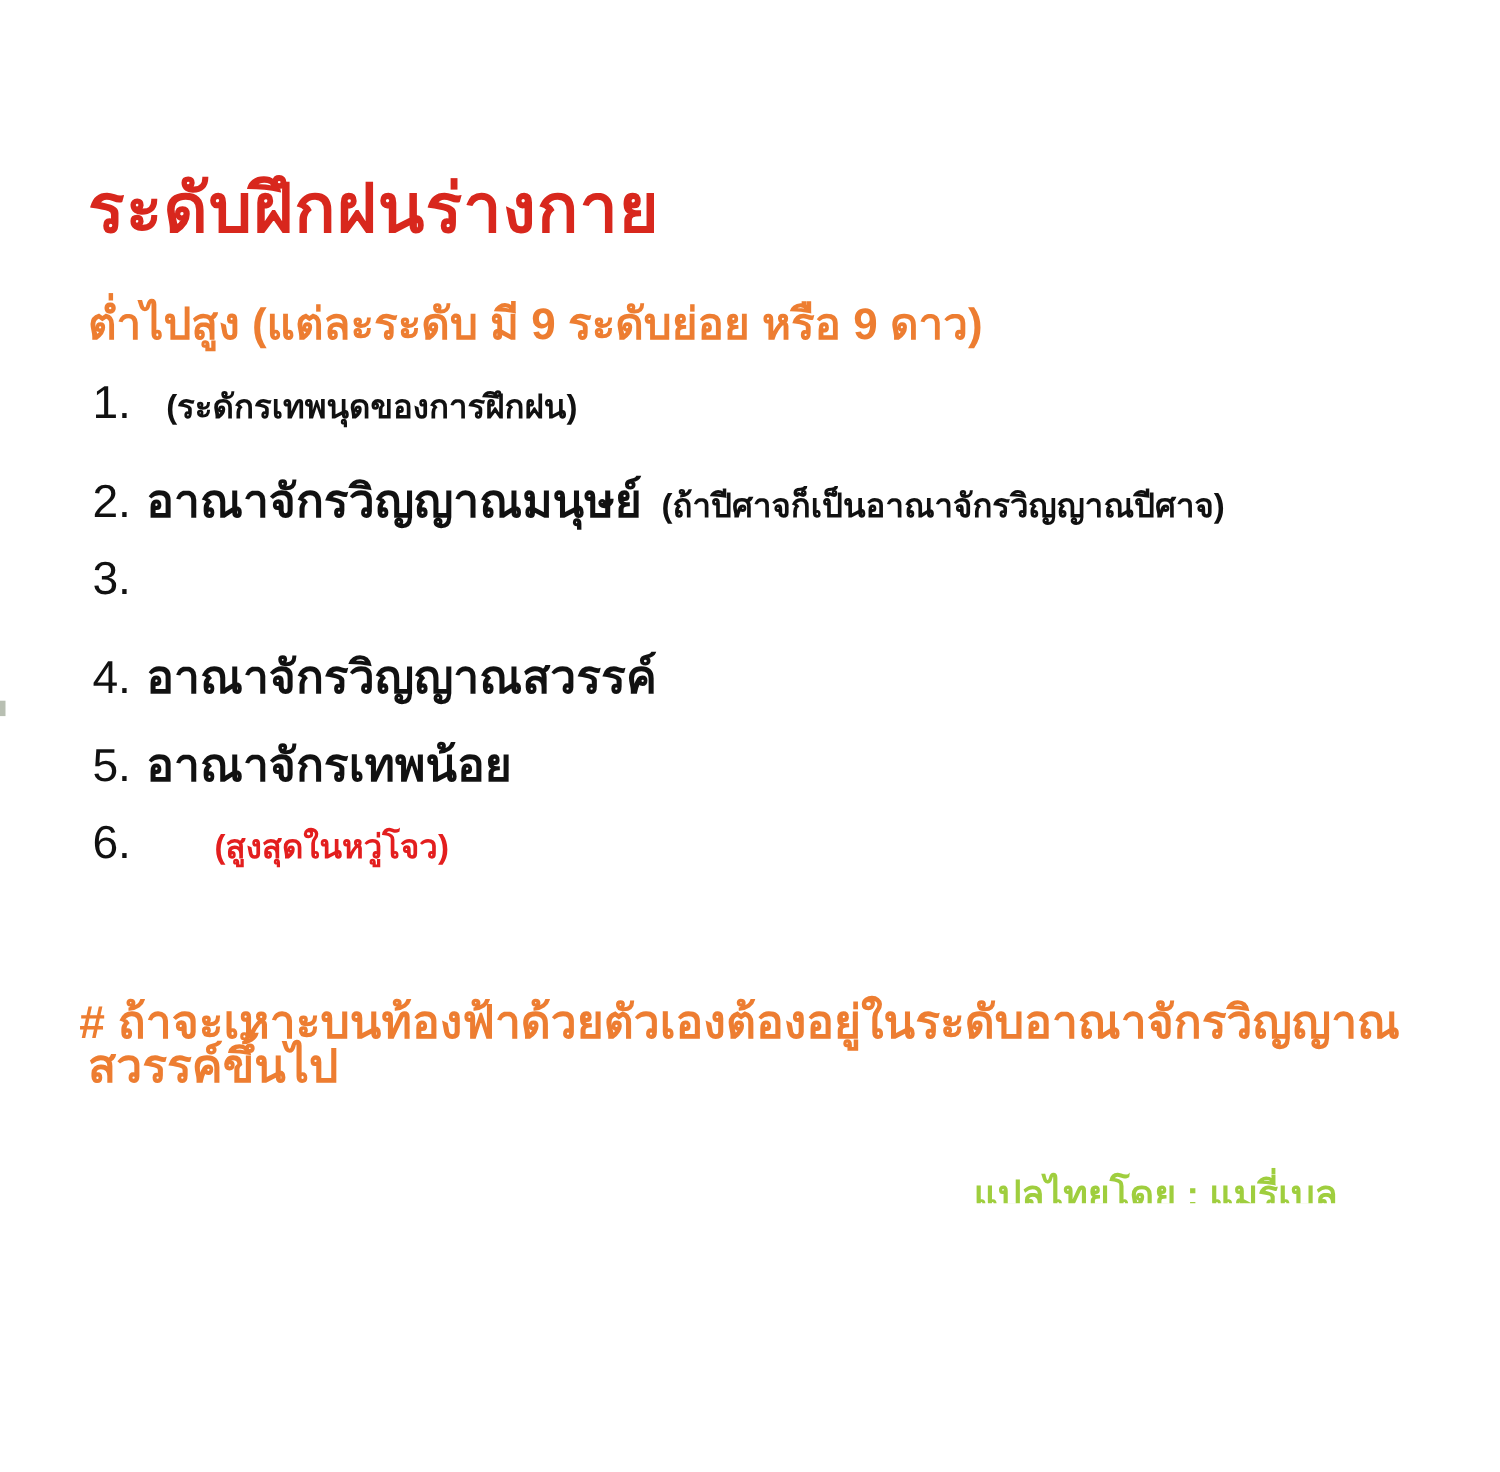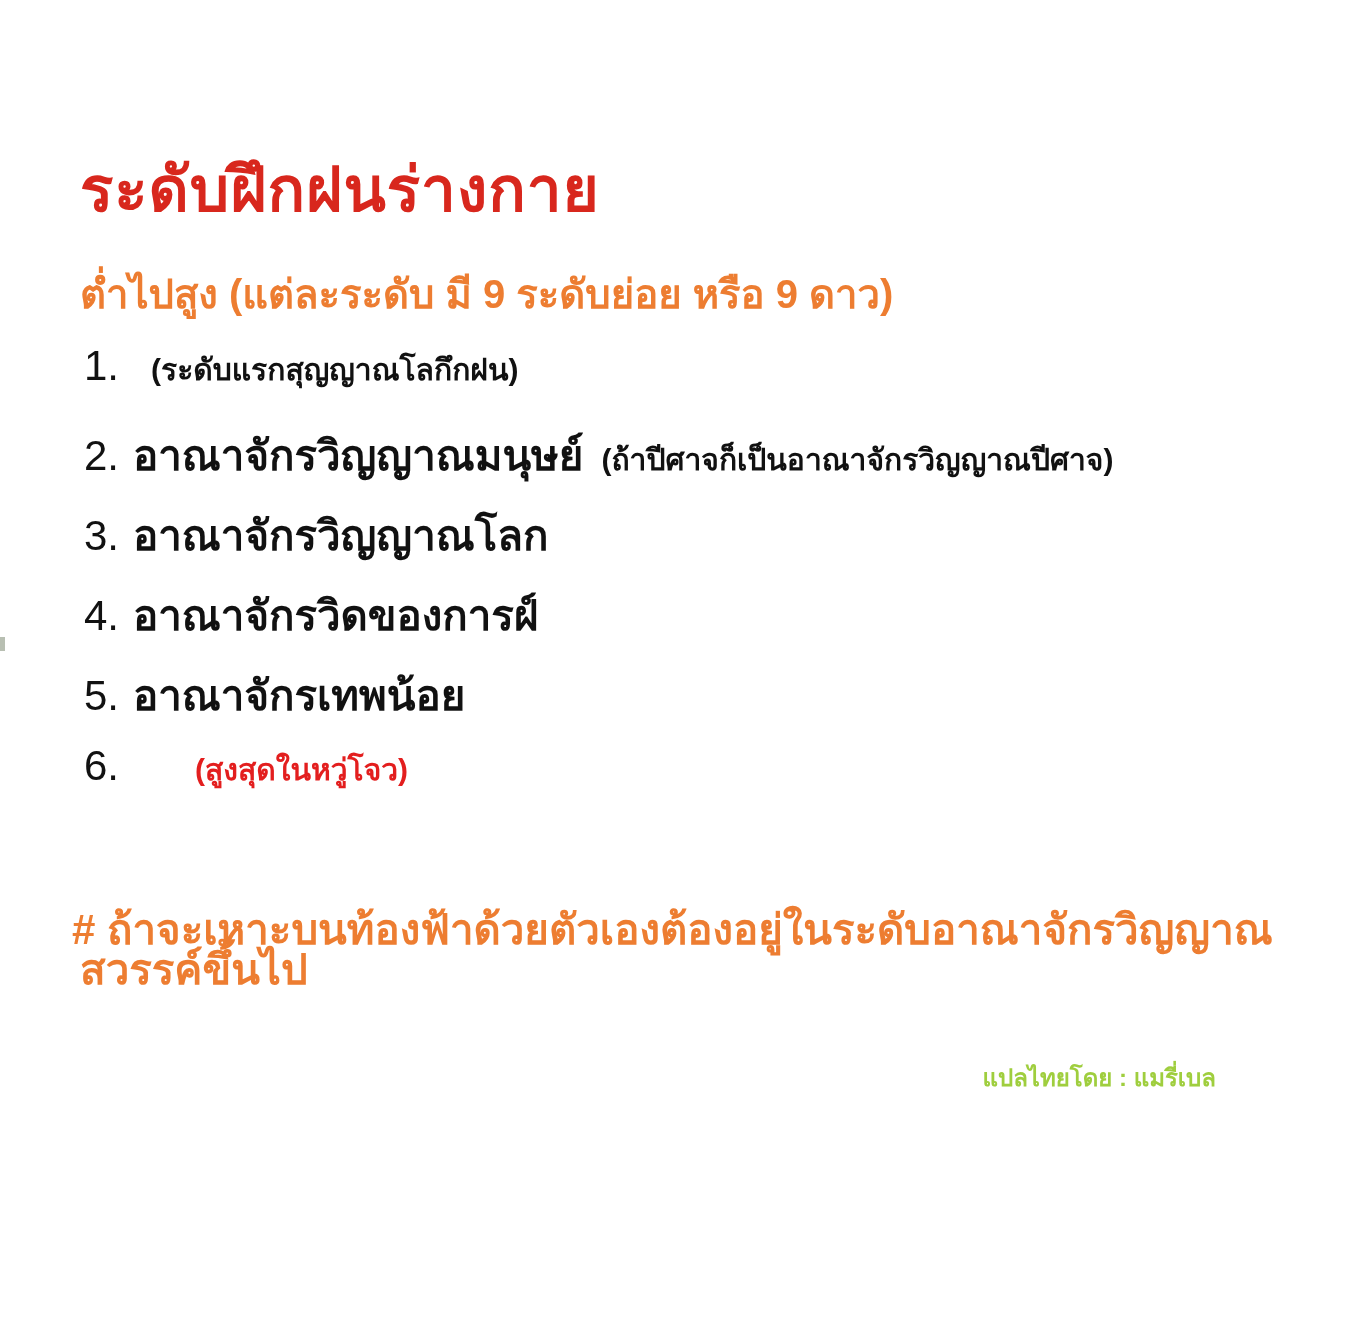--- a/index.html
+++ b/index.html
@@ -64,21 +64,21 @@
   }
   .footnote-line2 {
     left: 80px;
     top: 936px;
     font-size: 42px;
     font-weight: 700;
   }
   .credit {
     right: 148px;
     top: 1058px;
-    font-size: 24px;
+    font-size: 34px;
     font-weight: 700;
   }
   .edge-mark {
     position: absolute;
     left: 0;
     top: 637px;
     width: 5px;
     height: 14px;
     background: #b8bfb2;
   }
@@ -88,34 +88,33 @@
 
 <div class="page">
 
   <div class="abs title" style="color: rgb(216, 39, 29);">ระดับฝึกฝนร่างกาย</div>
 
   <div class="abs subtitle" style="color: rgb(237, 125, 49); text-align: center;">ต่ำไปสูง (แต่ละระดับ มี 9 ระดับย่อย หรือ 9 ดาว)</div>
 
   <div class="list">
     <div class="row">
       <span class="num">1.</span>
-      <span class="note" style="color: rgb(17, 17, 17);">(ระดับแรกสุญญาณโลกึกฝน)</span>
+      <span class="note" style="color: rgb(17, 17, 17);">(ระดักรเทพนุดของการฝึกฝน)</span>
     </div>
     <div class="row">
       <span class="num">2.</span>
       <span class="main">อาณาจักรวิญญาณมนุษย์</span>
       <span class="note" style="color: rgb(17, 17, 17);">(ถ้าปีศาจก็เป็นอาณาจักรวิญญาณปีศาจ)</span>
     </div>
     <div class="row">
       <span class="num">3.</span>
-      <span class="main">อาณาจักรวิญญาณโลก</span>
     </div>
     <div class="row">
       <span class="num">4.</span>
-      <span class="main">อาณาจักรวิดของการฝ์</span>
+      <span class="main">อาณาจักรวิญญาณสวรรค์</span>
     </div>
     <div class="row">
       <span class="num">5.</span>
       <span class="main">อาณาจักรเทพน้อย</span>
     </div>
     <div class="row">
       <span class="num">6.</span>
       <span class="note gap" style="color: rgb(227, 30, 30); text-align: right;">(สูงสุดในหวู่โจว)</span>
     </div>
   </div>

